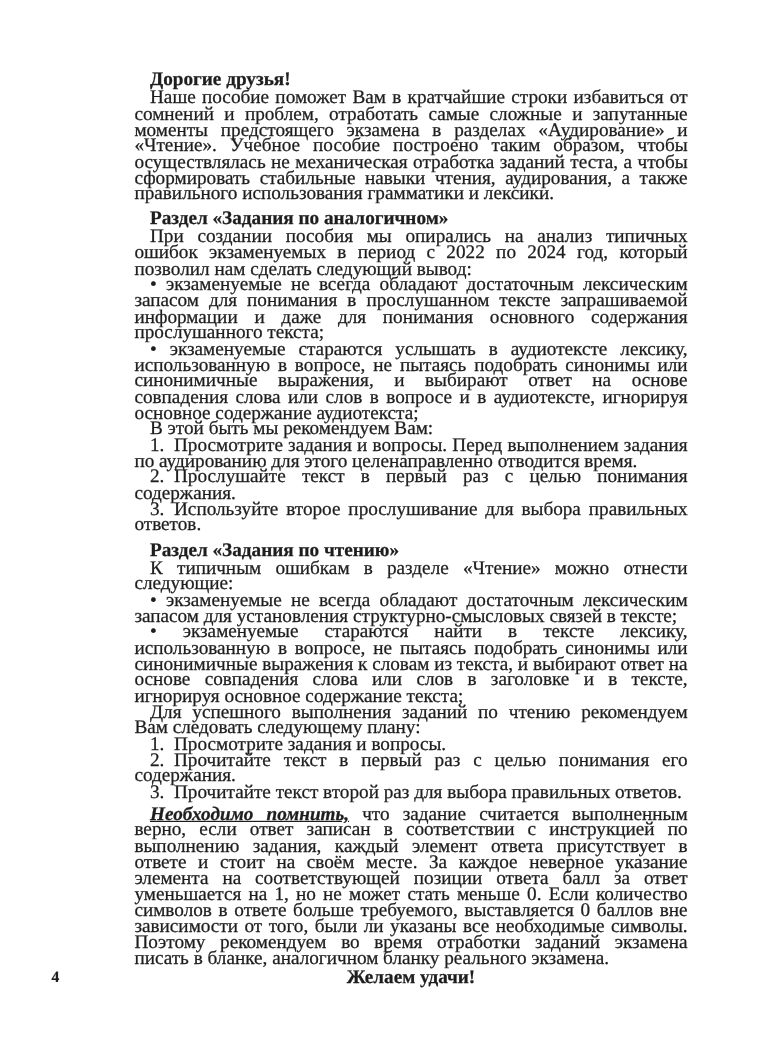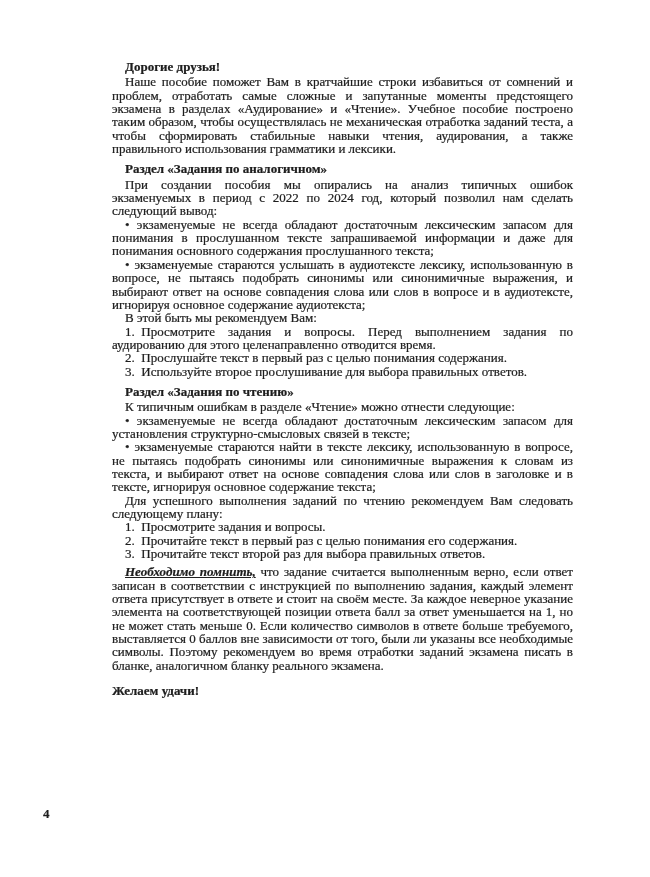--- a/index.html
+++ b/index.html
@@ -21,21 +21,21 @@
     background: #ffffff;
   }
   .content {
     position: absolute;
     left: 112px;
     top: 60px;
     width: 461px;
   }
   .p {
     margin: 0;
-    font-size: 13px;
+    font-size: 16px;
     line-height: 13.35px;
     text-align: justify;
     text-indent: 13px;
     -webkit-text-stroke: 0.22px #1e1e1e;
   }
   .h {
     font-weight: bold;
     text-align: left;
     margin-top: 7px;
     margin-bottom: 2px;
@@ -45,23 +45,24 @@
   }
   .final {
     margin-top: 5px;
   }
   .bi {
     font-weight: bold;
     font-style: italic;
     text-decoration: underline;
   }
   .closing {
+    text-align: center;
     text-indent: 0;
     font-weight: bold;
-    margin-top: 12px;
+    margin-top: 2px;
   }
   .pageno {
     position: absolute;
     left: 43px;
     top: 806px;
     font-size: 13px;
     font-weight: bold;
     -webkit-text-stroke: 0.2px #1e1e1e;
   }
 </style>

